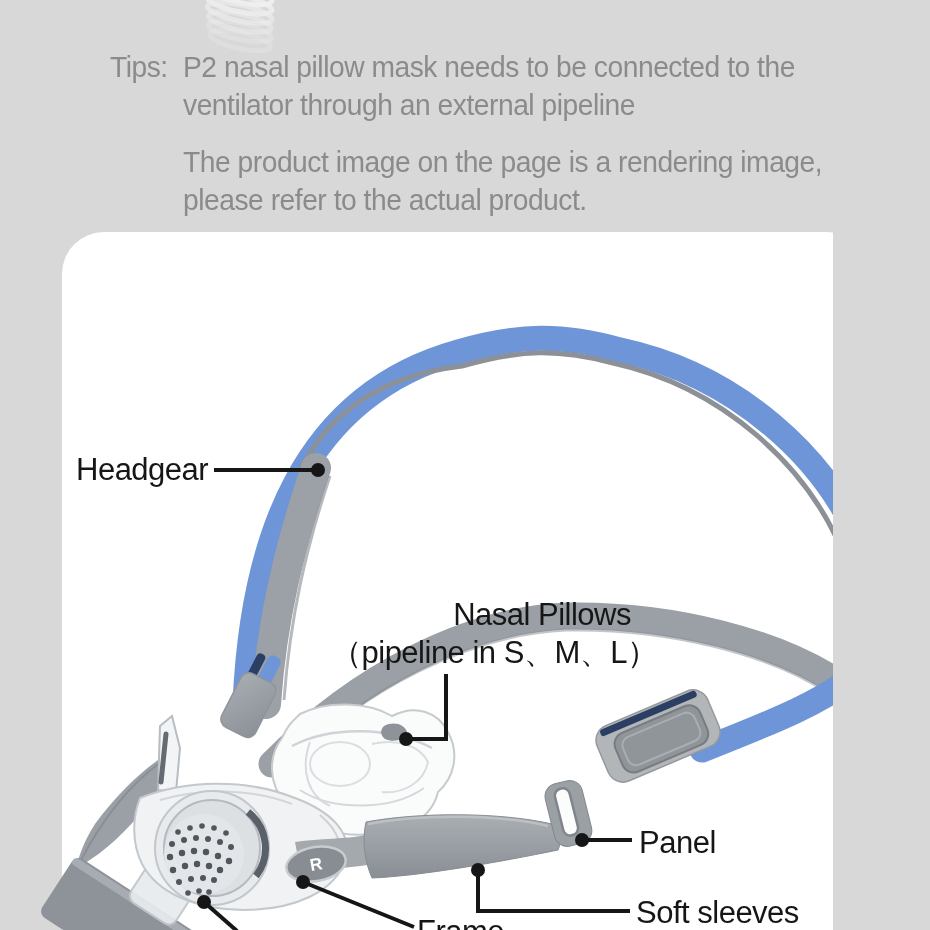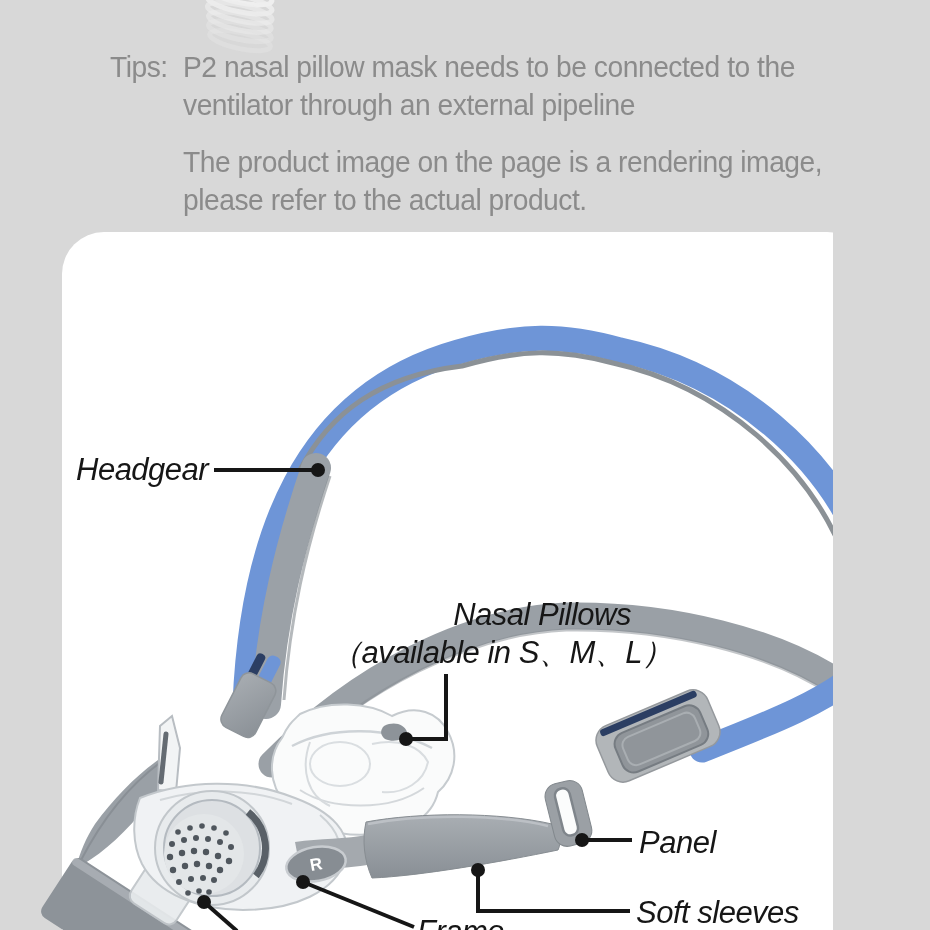--- a/index.html
+++ b/index.html
@@ -32,21 +32,21 @@
   }
   .card-title{
     position:absolute;left:78px;top:238px;
     font-size:72px;line-height:72px;font-weight:400;color:#111111;
     letter-spacing:-1.5px;white-space:nowrap;
   }
 
   
   .part-label{
     position:absolute;font-size:31px;line-height:38px;color:#161616;
-    letter-spacing:-0.5px;white-space:nowrap;font-style:italic;
+    letter-spacing:-0.5px;white-space:nowrap;
   }
   .lbl-headgear{left:76px;top:451px;}
   .lbl-nasal{left:331px;top:596px;width:300px;text-align:right;}
   .lbl-panel{left:639px;top:824px;}
   .lbl-sleeves{left:636px;top:894px;}
   .lbl-frame{left:417px;top:913px;}
 
   svg.illus{position:absolute;left:0;top:0;pointer-events:none;}
 </style>
 </head>
@@ -212,19 +212,19 @@
       <circle cx="582" cy="840" r="7"></circle>
       <circle cx="478" cy="870" r="7"></circle>
       <circle cx="303" cy="882" r="7"></circle>
       <circle cx="204" cy="902" r="7"></circle>
     </g>
   </svg>
 
   <div class="part-label lbl-headgear">Headgear</div>
   <div class="part-label lbl-nasal">
     <div>Nasal Pillows</div>
-    <div>（available in S、M、L）</div>
+    <div>（pipeline in S、M、L）</div>
   </div>
   <div class="part-label lbl-panel">Panel</div>
   <div class="part-label lbl-sleeves">Soft sleeves</div>
   <div class="part-label lbl-frame">Frame</div>
 
 </div>
 
 </body></html>

